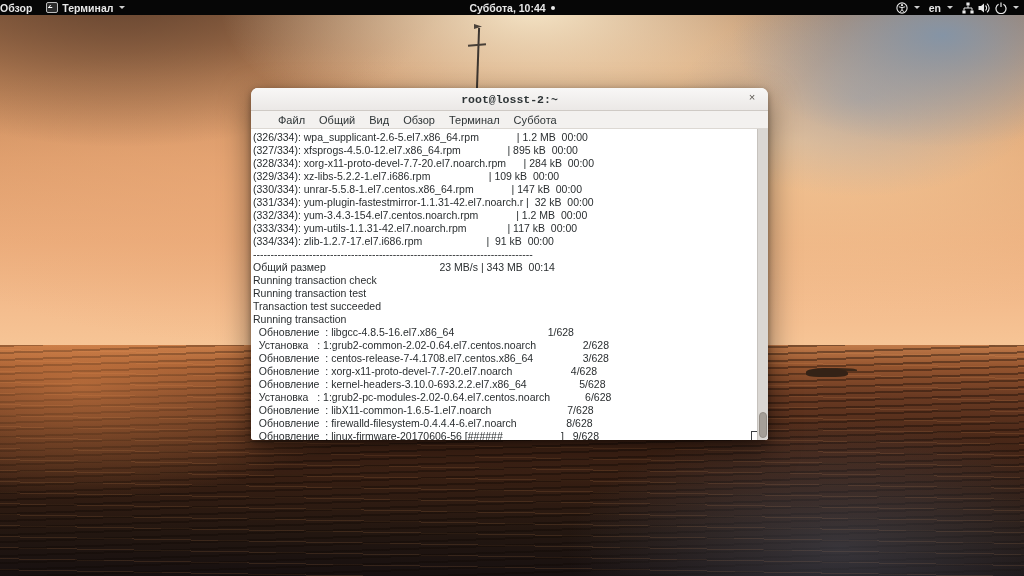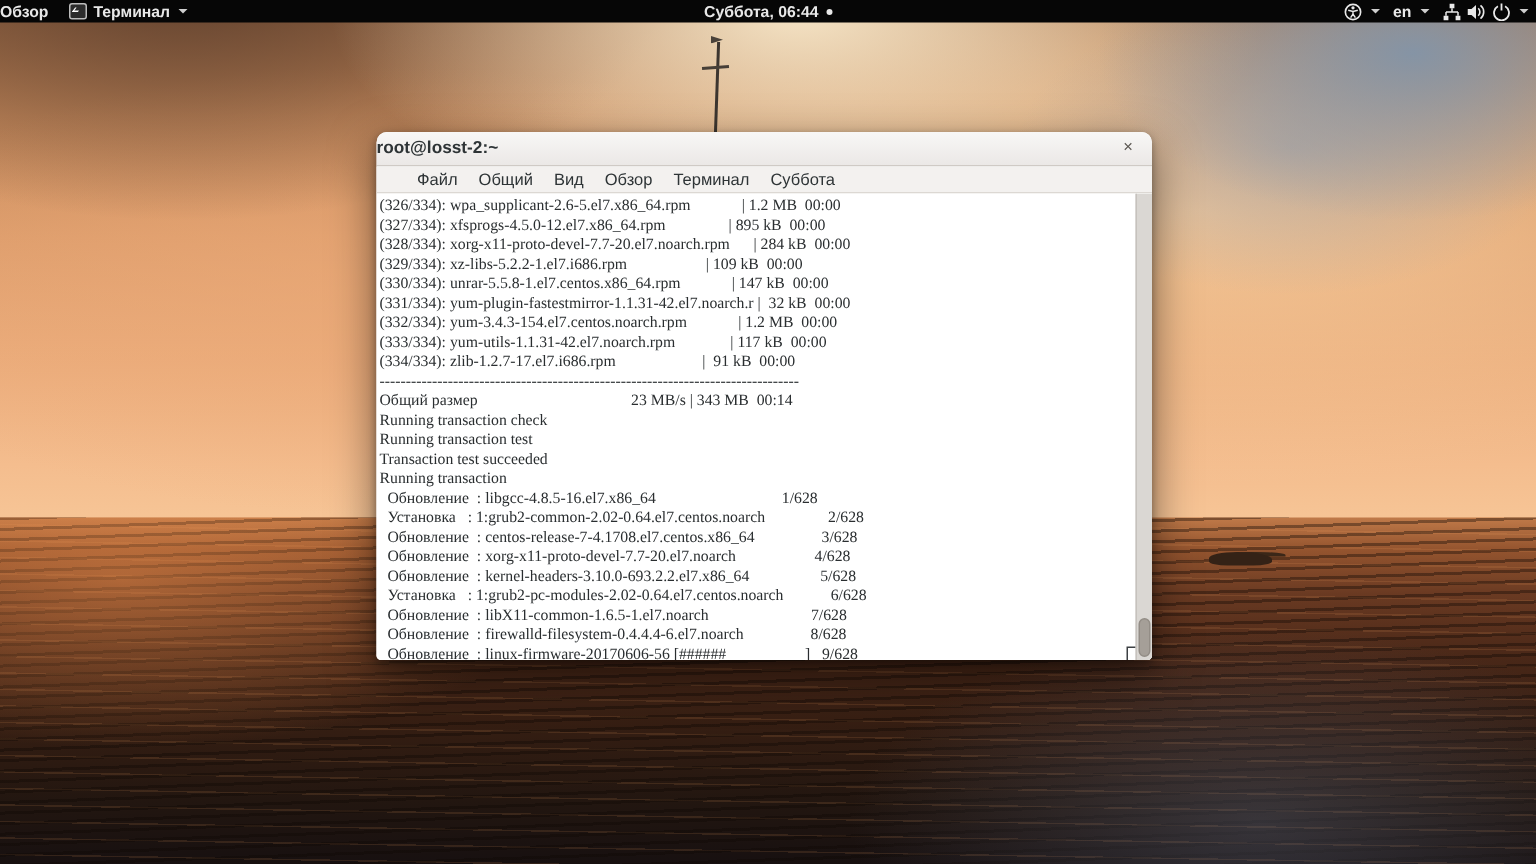--- a/index.html
+++ b/index.html
@@ -47,29 +47,29 @@
   .clock-dot{width:4px;height:4px;border-radius:50%;background:#e8e8e8;}
   .tb-right{margin-left:auto;display:flex;align-items:center;gap:9px;padding-right:5px;}
   .tb-right svg{display:block;}
 
   
   .window{left:251px;top:88px;width:517px;height:352px;border-radius:7px 7px 3px 3px;
     background:#fff;box-shadow:0 10px 30px rgba(0,0,0,.5),0 2px 6px rgba(0,0,0,.35);z-index:40;
     display:flex;flex-direction:column;}
   .titlebar{height:22px;border-radius:7px 7px 0 0;
     background:linear-gradient(#f8f7f6,#ebe8e6);border-bottom:1px solid #cfcac5;
-    display:flex;align-items:center;position:relative;flex:0 0 auto;}
+    display:flex;align-items:center;justify-content:center;position:relative;flex:0 0 auto;font-family:Liberation Mono, monospace;}
   .titlebar .title{font-size:11.5px;font-weight:bold;color:#2e3436;}
   .close-btn{position:absolute;right:9px;top:4px;width:14px;height:14px;line-height:13px;
     text-align:center;font-size:11px;color:#5a5650;cursor:default;}
   .menubar{height:17px;background:#f3f1ef;border-bottom:1px solid #dcd8d3;
     display:flex;align-items:center;padding-left:20px;flex:0 0 auto;}
   .menu-item{font-size:11px;color:#2e3436;padding:0 7px;}
   .term-area{position:relative;flex:1;background:#fff;border-radius:0 0 3px 3px;overflow:hidden;}
-  .term-pre{margin:0;padding:2px 16px 0 2px;font-family:Liberation Serif, serif;
+  .term-pre{margin:0;padding:2px 16px 0 2px;font-family:Liberation Sans, sans-serif;
     font-size:10.5px;line-height:13px;color:#2a2e30;white-space:pre;}
   .term-cursor{position:absolute;left:500px;top:302px;width:6px;height:11px;
     border:1px solid #3c4043;background:#fff;}
   .scrollbar{position:absolute;right:0;top:0;bottom:0;width:10px;background:#dad7d3;
     border-left:1px solid #c6c2bd;}
   .scroll-thumb{position:absolute;right:1px;bottom:2px;width:8px;height:26px;
     background:#a59f98;border-radius:4px;border:1px solid #938d86;box-sizing:border-box;}
 </style>
 </head>
 <body>
@@ -84,21 +84,21 @@
 <div class="layer top-bar">
   <div class="tb-left">
     <span class="tb-item">Обзор</span>
     <span class="tb-item">
       <span class="term-glyph"></span>
       <span>Терминал</span>
       <span class="caret"></span>
     </span>
   </div>
   <div class="tb-center">
-    <span>Суббота, 06:44</span>
+    <span>Суббота, 10:44</span>
     <span class="clock-dot"></span>
   </div>
   <div class="tb-right">
     <span class="tb-item">
       <svg width="12" height="12" viewBox="0 0 12 12">
         <circle cx="6" cy="6" r="5.1" fill="none" stroke="#e8e8e8" stroke-width="1.1"></circle>
         <circle cx="6" cy="3.2" r="1.1" fill="#e8e8e8"></circle>
         <path d="M2.8 4.8 L6 5.6 L9.2 4.8 M6 5.6 L6 7.4 M6 7.4 L4.4 9.8 M6 7.4 L7.6 9.8" fill="none" stroke="#e8e8e8" stroke-width="1"></path>
       </svg>
       <span class="caret"></span>

